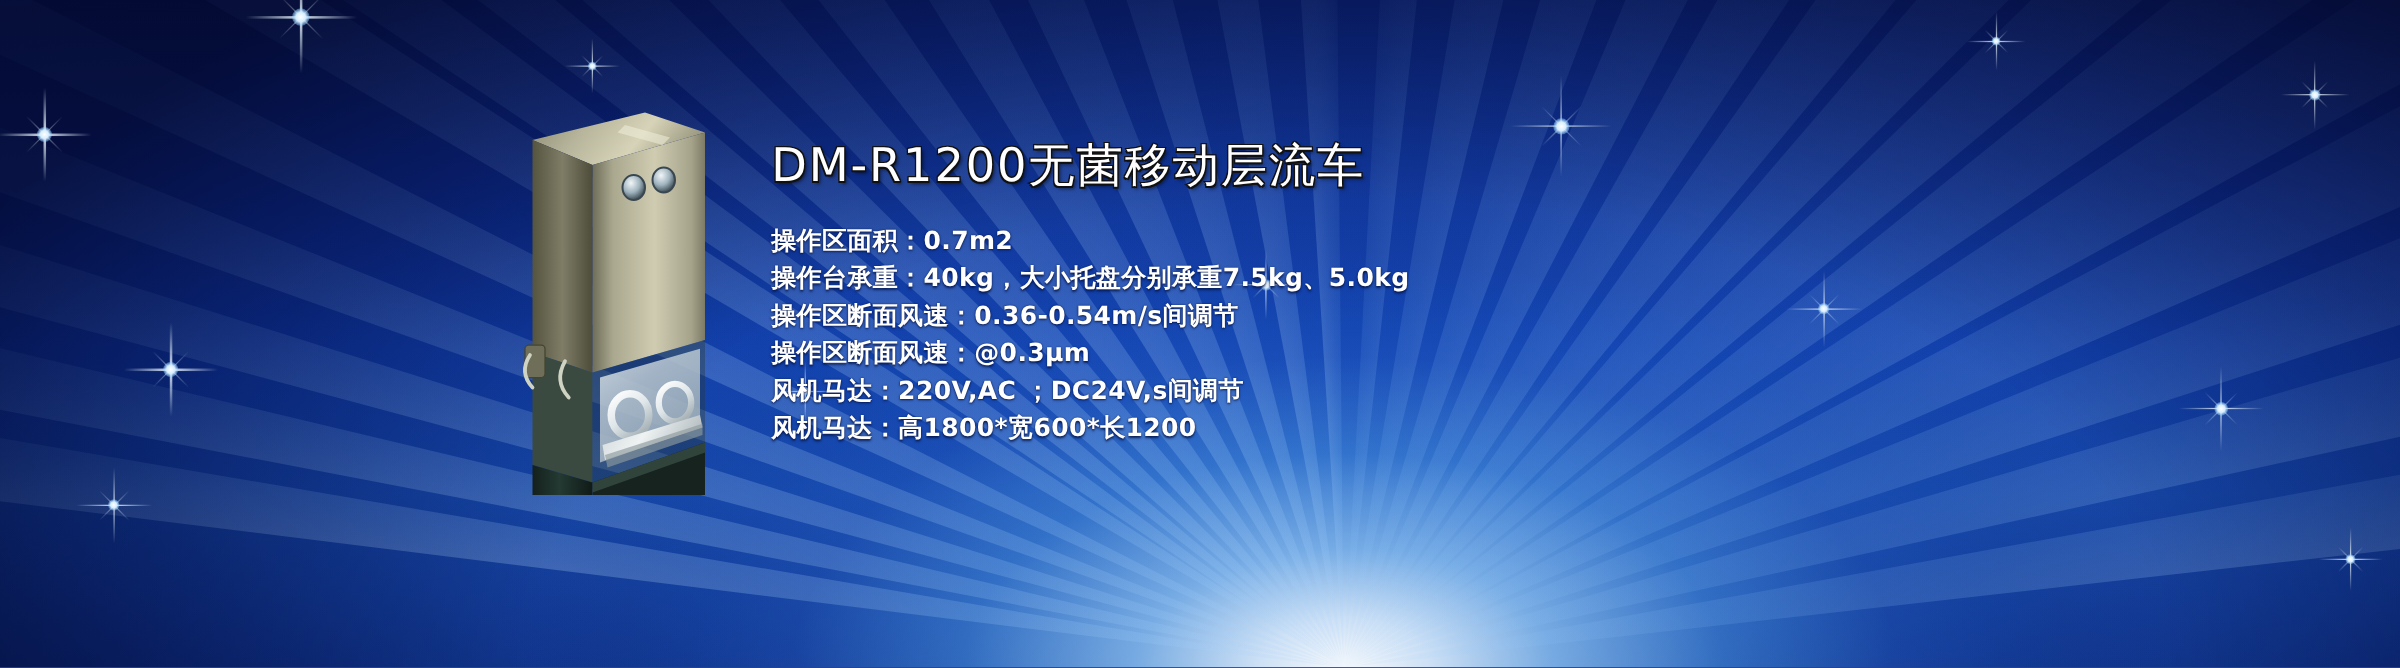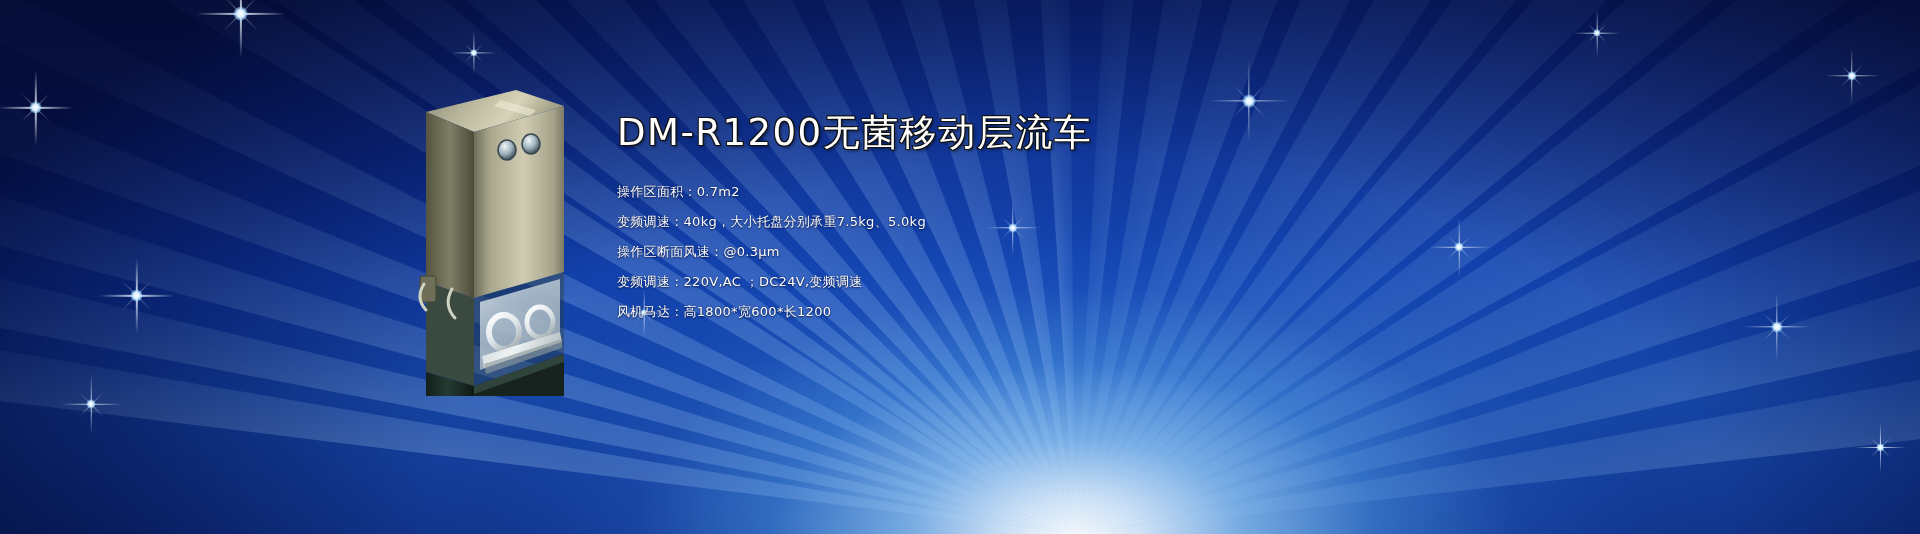--- a/index.html
+++ b/index.html
@@ -102,26 +102,27 @@
     text-shadow:
       1px 1px 0 #111, -1px 1px 0 #111, 1px -1px 0 #111, -1px -1px 0 #111,
       2px 2px 3px rgba(0,0,0,0.55);
   }
   #spec-list {
     margin-top:24px;
     list-style:none;
   }
   #spec-list li {
     font-family:"DejaVu Sans","Liberation Sans",sans-serif;
-    font-size:13px;
+    font-size:20px;
     color:#ffffff;
     line-height:30px;
     letter-spacing:0.3px;
     white-space:nowrap;
     text-shadow:0 1px 2px rgba(5,20,70,0.85), 0 0 1px rgba(5,20,70,0.9);
+    font-weight:bold;
   }
 </style>
 </head>
 <body>
 
 <div id="banner">
 
   <div class="bg-base"></div>
 
   <div class="rays">
@@ -362,20 +363,21 @@
       <ellipse cx="152" cy="380" rx="9" ry="8" fill="#1c1c1c"></ellipse>
       <ellipse cx="150" cy="378" rx="4" ry="3.5" fill="#56565a"></ellipse>
       <ellipse cx="86" cy="392" rx="8" ry="7" fill="#1a1a1a"></ellipse>
     </svg>
   </div>
 
   <div id="text-block">
     <h1 id="product-title">DM-R1200无菌移动层流车</h1>
     <ul id="spec-list">
         <li>操作区面积：0.7m2</li>
-        <li>变频调速：40kg，大小托盘分别承重7.5kg、5.0kg</li>
+        <li>操作台承重：40kg，大小托盘分别承重7.5kg、5.0kg</li>
+        <li>操作区断面风速：0.36-0.54m/s间调节</li>
         <li>操作区断面风速：@0.3μm</li>
-        <li>变频调速：220V,AC ；DC24V,变频调速</li>
+        <li>风机马达：220V,AC ；DC24V,s间调节</li>
         <li>风机马达：高1800*宽600*长1200</li>
       </ul>
   </div>
 
 </div>
 
 </body></html>

